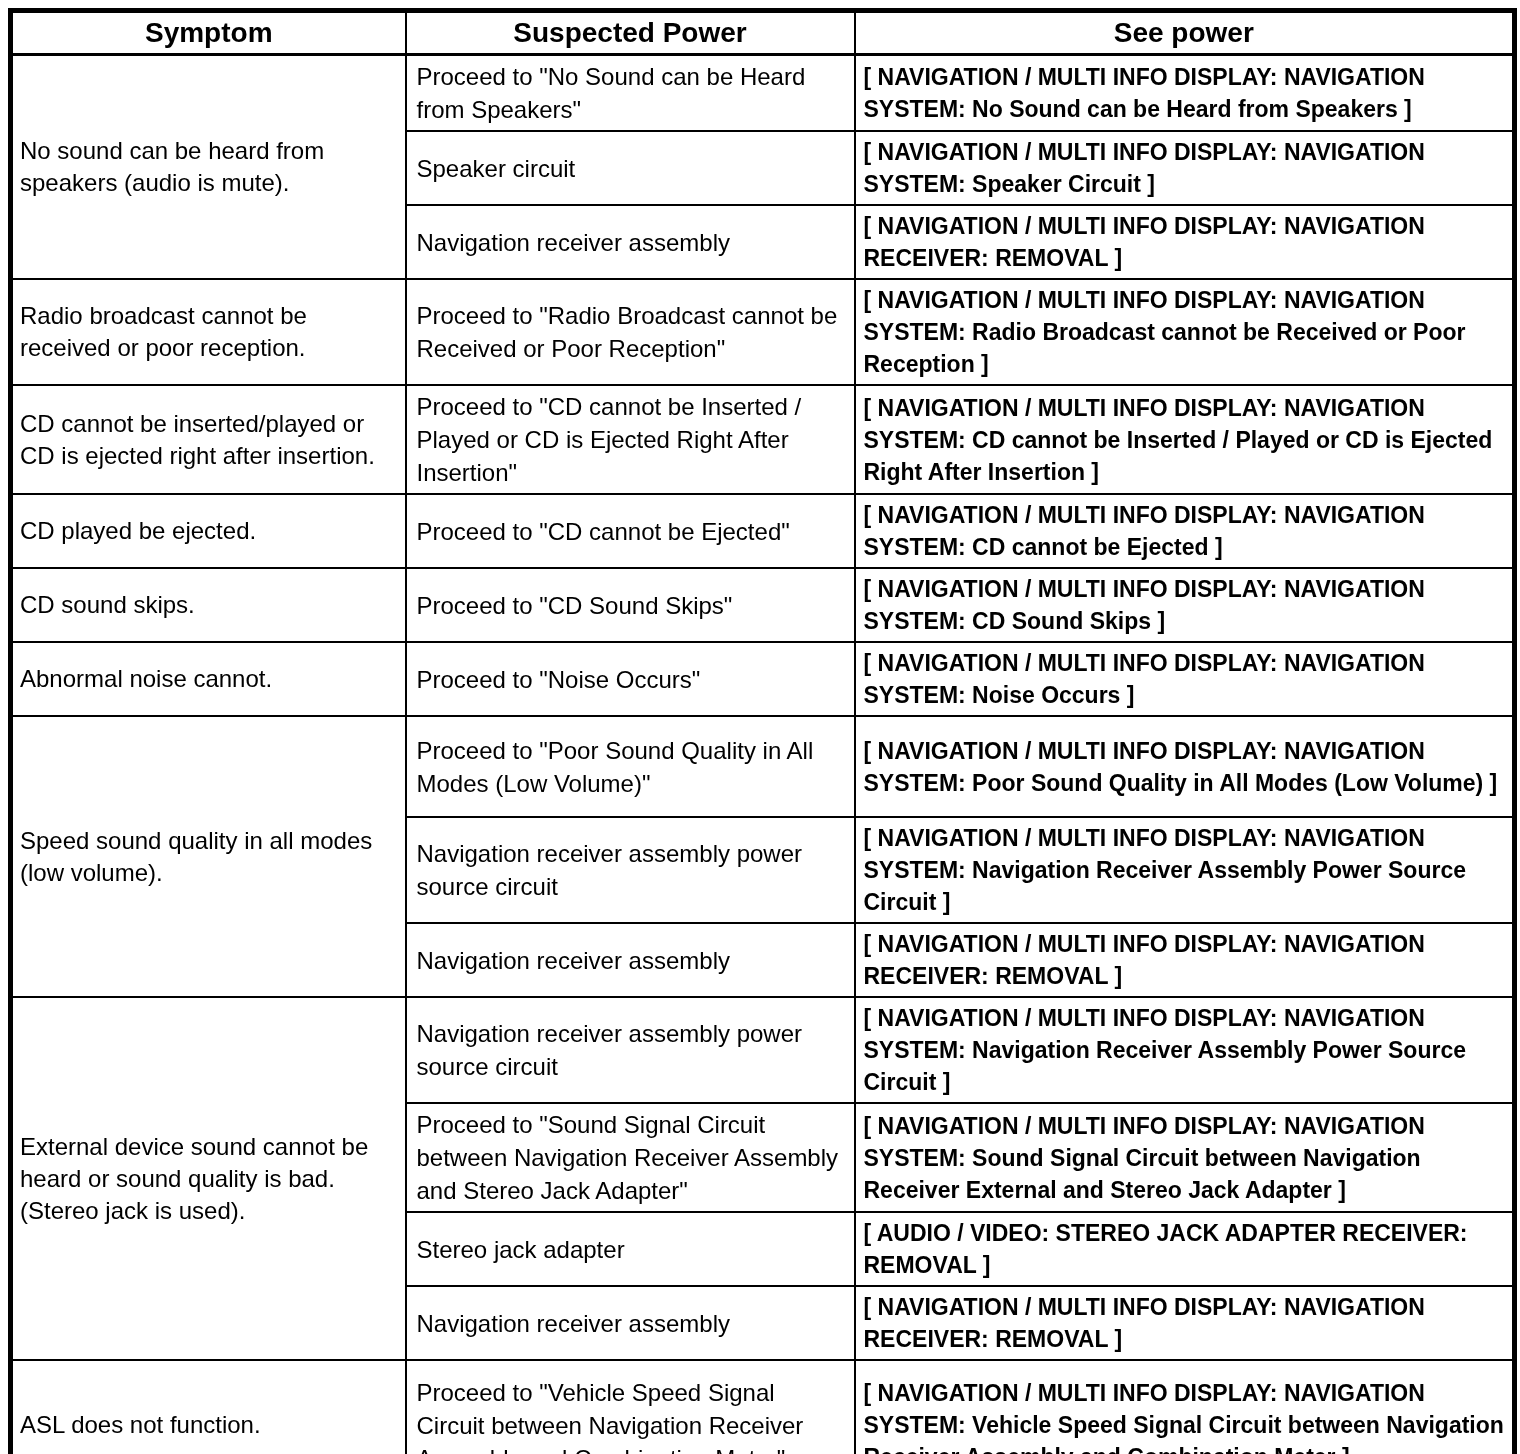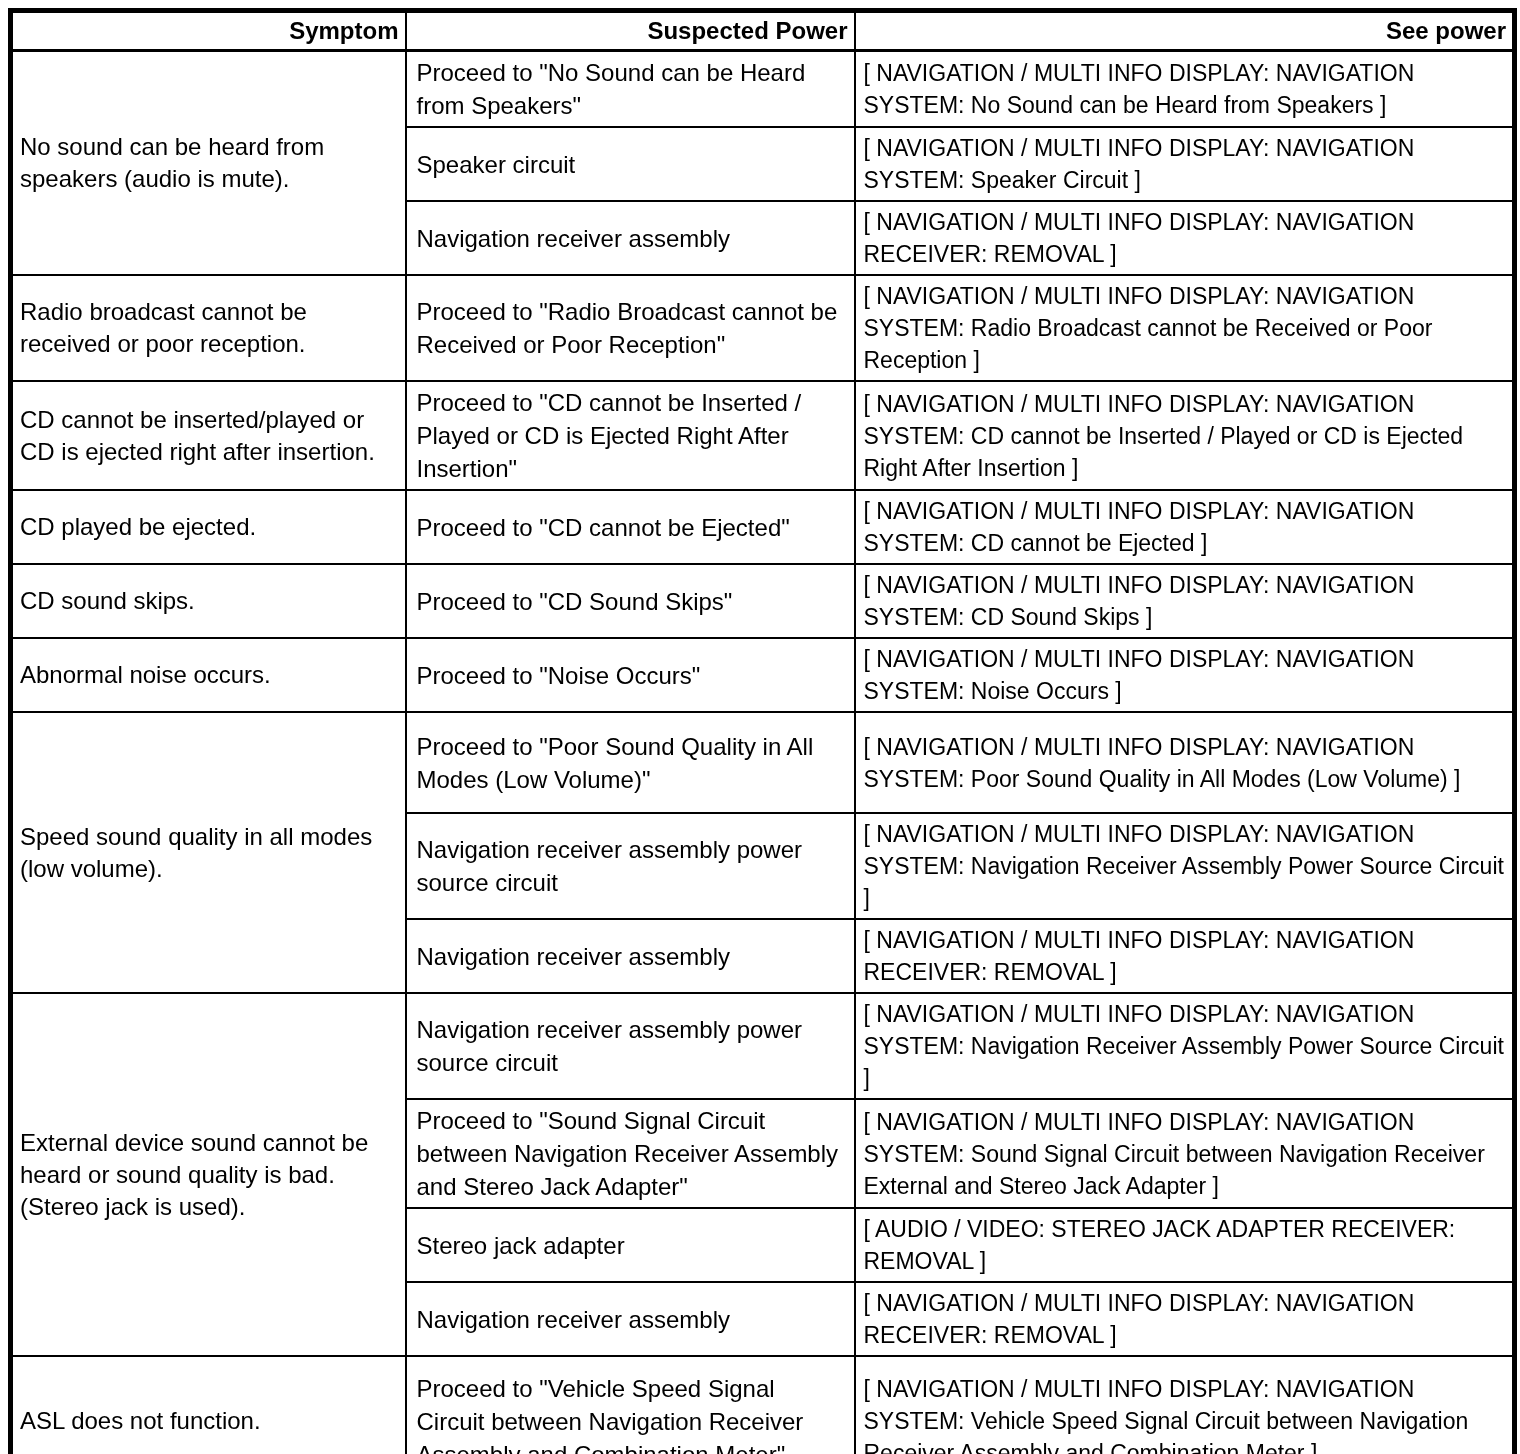--- a/index.html
+++ b/index.html
@@ -24,42 +24,42 @@
   table.symptom-table {
     border: 5px solid #000000;
   }
   .symptom-table th, .symptom-table td {
     border: 2px solid #000000;
     vertical-align: middle;
     overflow: hidden;
   }
   .symptom-table thead th {
     border-bottom: 3px solid #000000;
-    font-size: 24px;
+    font-size: 28px;
     font-weight: bold;
-    text-align: right;
+    text-align: center;
     padding: 4px 6px;
   }
   td.cell-symptom {
     font-size: 24px;
     font-weight: normal;
     text-align: left;
     padding: 4px 6px 4px 7px;
     line-height: 32px;
   }
   td.cell-area {
     font-size: 24px;
     font-weight: normal;
     text-align: left;
     padding: 4px 8px 4px 10px;
     line-height: 33px;
   }
   td.cell-page {
     font-size: 23px;
-    font-weight: normal;
+    font-weight: bold;
     text-align: left;
     padding: 4px 6px 4px 8px;
     line-height: 32px;
   }
 </style>
 </head>
 <body>
 
 <table class="symptom-table">
   <colgroup>
@@ -108,21 +108,21 @@
       <td class="cell-page">[ NAVIGATION / MULTI INFO DISPLAY: NAVIGATION SYSTEM: CD cannot be Ejected ]</td>
     </tr>
 
     <tr style="height:71px">
       <td class="cell-symptom">CD sound skips.</td>
       <td class="cell-area">Proceed to "CD Sound Skips"</td>
       <td class="cell-page">[ NAVIGATION / MULTI INFO DISPLAY: NAVIGATION SYSTEM: CD Sound Skips ]</td>
     </tr>
 
     <tr style="height:73px">
-      <td class="cell-symptom">Abnormal noise occurs.</td>
+      <td class="cell-symptom">Abnormal noise cannot.</td>
       <td class="cell-area">Proceed to "Noise Occurs"</td>
       <td class="cell-page">[ NAVIGATION / MULTI INFO DISPLAY: NAVIGATION SYSTEM: Noise Occurs ]</td>
     </tr>
 
     <tr style="height:101px">
       <td class="cell-symptom" rowspan="3">Speed sound quality in all modes (low volume).</td>
       <td class="cell-area">Proceed to "Poor Sound Quality in All Modes (Low Volume)"</td>
       <td class="cell-page">[ NAVIGATION / MULTI INFO DISPLAY: NAVIGATION SYSTEM: Poor Sound Quality in All Modes (Low Volume) ]</td>
     </tr>
     <tr style="height:102px">

